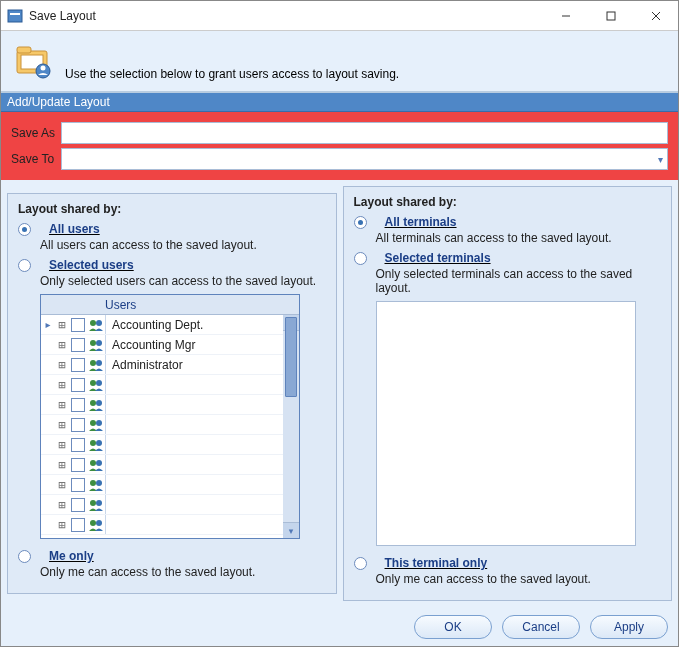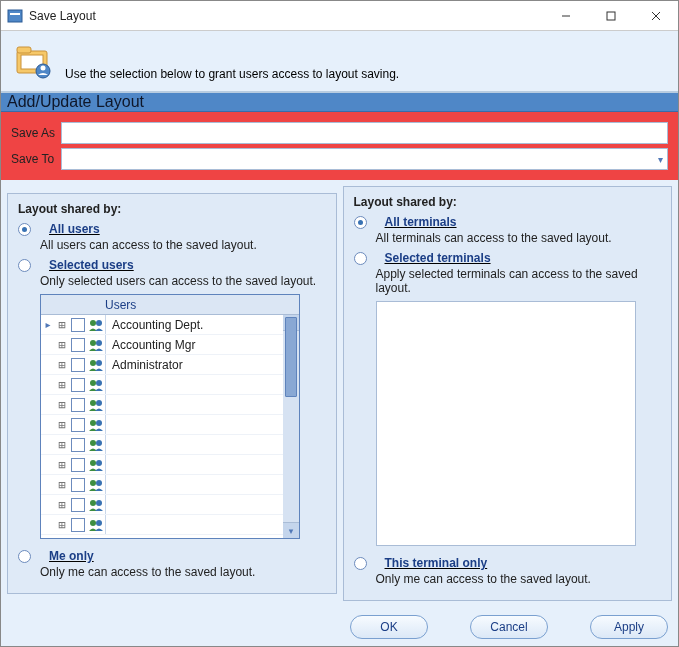--- a/index.html
+++ b/index.html
@@ -9,21 +9,21 @@
 
 .titlebar { height:30px; display:flex; align-items:center; border-bottom:1px solid #ccc; background:#fff; }
 .titlebar .app-icon { width:16px; height:16px; margin:0 6px; }
 .titlebar .title { flex:1; color:#222; }
 .titlebar .win-btn { width:45px; height:30px; display:flex; align-items:center; justify-content:center; color:#333; }
 
 
 .info-strip { background:#e6f0fb; border-bottom:1px solid #b8cce0; padding:10px 12px; display:flex; align-items:flex-end; gap:12px; }
 
 
-.section-bar { background:#4f87c7; height:20px; color:#0f172a; display:flex; align-items:center; padding:0 6px; font-size:16px; border-top:1px solid #b8cce0; border-bottom:1px solid #3a6ba8; }
+.section-bar { background:#4f87c7; height:20px; color:#ffffff; display:flex; align-items:center; padding:0 6px; font-size:12px; border-top:1px solid #b8cce0; border-bottom:1px solid #3a6ba8; }
 
 
 .form-area { background:#ef4444; padding:6px 10px; }
 .form-row { display:flex; align-items:center; margin:4px 0; }
 .form-row label { width:50px; color:#222; }
 .form-row input.text { flex:1; height:22px; border:1px solid #a9bcd6; padding:0 4px; background:#fff; }
 .form-row .combo { flex:1; height:22px; border:1px solid #a9bcd6; background:#fff; display:flex; align-items:center; justify-content:flex-end; padding:0 4px; }
 .combo .arrow { color:#5279b8; font-size:10px; }
 
 
@@ -54,21 +54,21 @@
 .scrollbar .thumb { position:absolute; left:2px; right:2px; top:2px; height:80px; background:#89a8d4; border:1px solid #5e83bc; border-radius:1px; }
 .scrollbar .arrow { position:absolute; left:0; right:0; height:16px; background:#c4d5ec; display:flex; align-items:center; justify-content:center; color:#5279b8; font-size:9px; }
 .scrollbar .arrow.up { top:0; border-bottom:1px solid #a9bcd6; }
 .scrollbar .arrow.down { bottom:0; border-top:1px solid #a9bcd6; }
 
 
 .term-list { margin-left:22px; border:1px solid #a9bcd6; background:#fff; width:260px; height:245px; }
 
 
 .button-bar { background:#e6f0fb; padding:8px 10px; display:flex; justify-content:flex-end; gap:10px; }
-.btn { width:78px; height:24px; border:1px solid #7aa0d0; background:linear-gradient(#f7fbff,#dbe8f7); color:#1b3e86; display:flex; align-items:center; justify-content:center; border-radius:12px;margin-left:32px; }
+.btn { width:78px; height:24px; border:1px solid #7aa0d0; background:linear-gradient(#f7fbff,#dbe8f7); color:#1b3e86; display:flex; align-items:center; justify-content:center; border-radius:12px; }
 
 
 svg { display:block; }
 
 .folder-badge-icon { width:40px; height:40px; }
 </style>
 </head>
 <body>
 
 <div class="titlebar">
@@ -338,21 +338,21 @@
     <div class="radio-row">
       <span class="radio-dot checked"></span>
       <span class="label">All terminals</span>
     </div>
     <div class="radio-desc">All terminals can access to the saved layout.</div>
 
     <div class="radio-row">
       <span class="radio-dot"></span>
       <span class="label">Selected terminals</span>
     </div>
-    <div class="radio-desc">Apply selected terminals can access to the saved layout.</div>
+    <div class="radio-desc">Only selected terminals can access to the saved layout.</div>
 
     <div class="term-list"></div>
 
     <div class="radio-row" style="margin-top:10px">
       <span class="radio-dot"></span>
       <span class="label">This terminal only</span>
     </div>
     <div class="radio-desc">Only me can access to the saved layout.</div>
   </div>
 </div>

